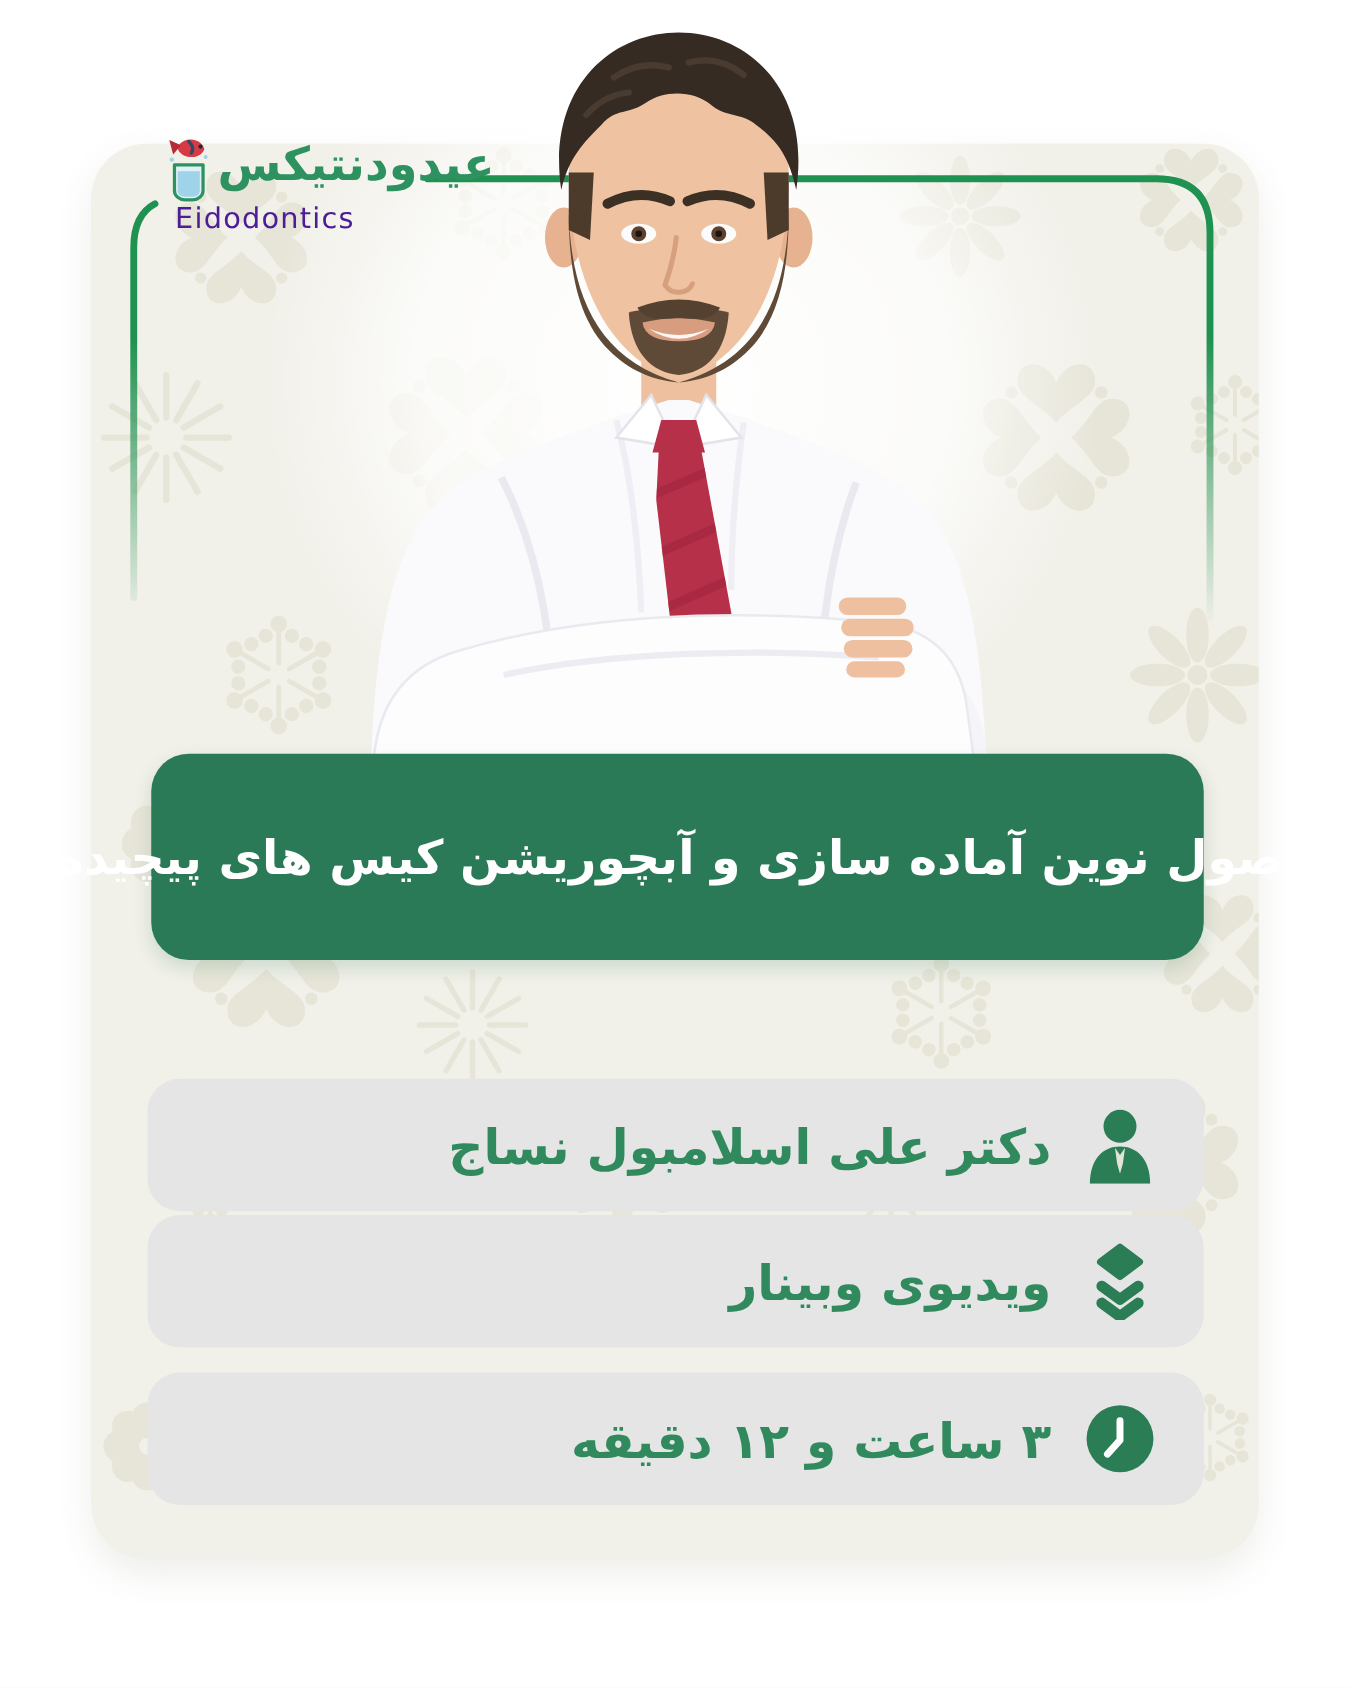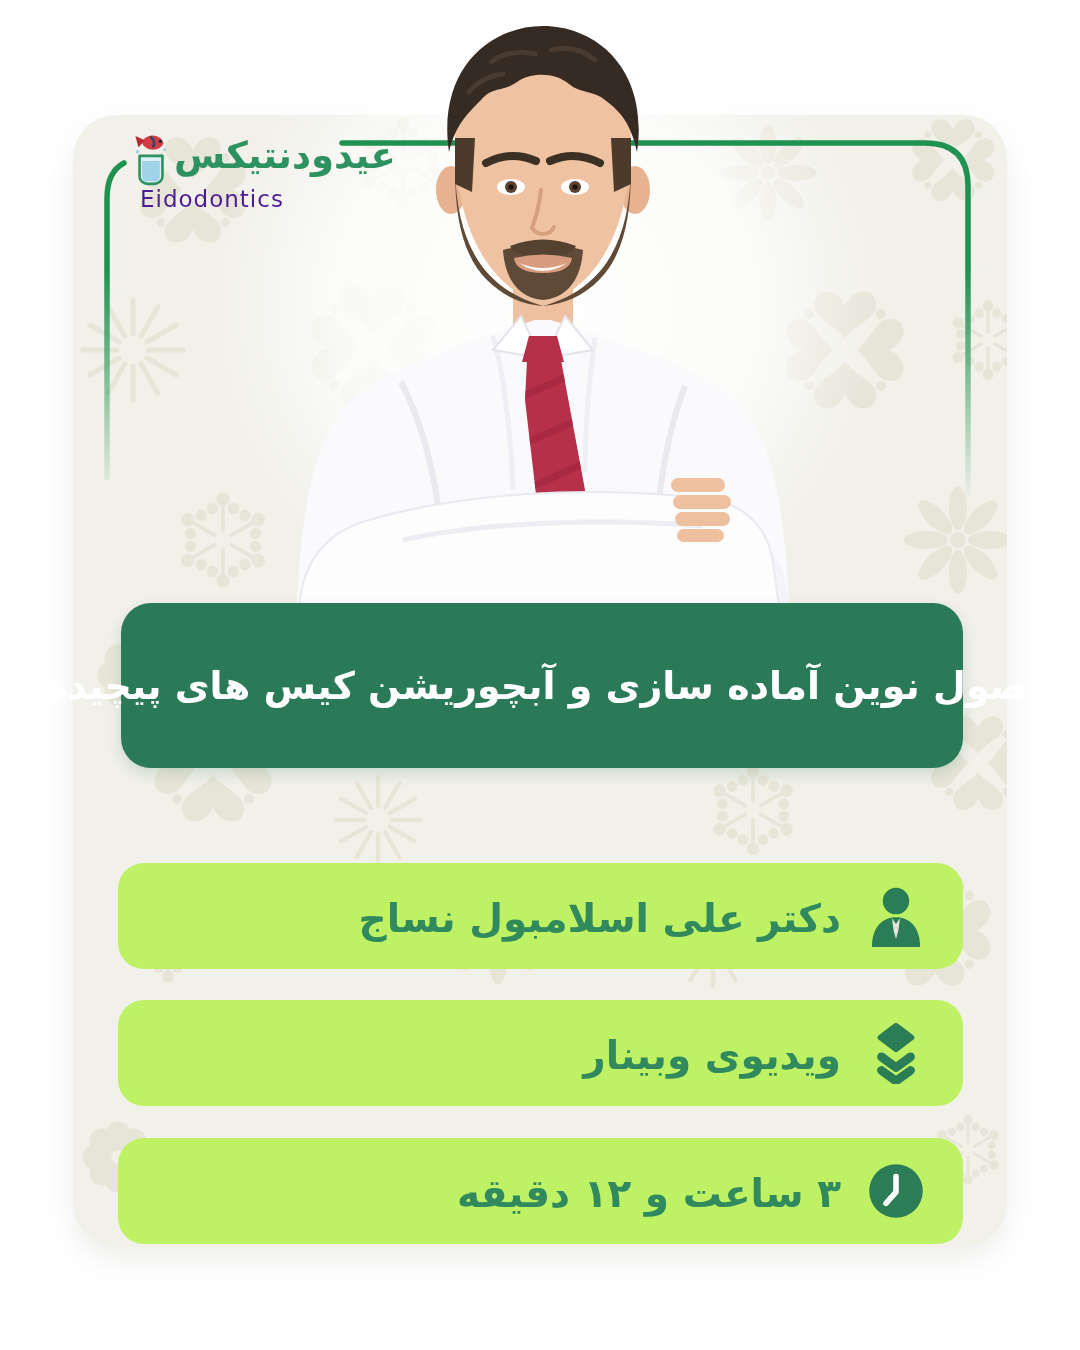--- a/index.html
+++ b/index.html
@@ -22,44 +22,44 @@
                rgba(255,255,255,0.75) 45%, rgba(255,255,255,0) 72%);
   }
 
   
   .frame-svg { position:absolute; left:0; top:0; width:1080px; height:1350px; pointer-events:none; }
 
   
   .man { position:absolute; left:283px; top:20px; width:522px; height:587px; }
 
   
-  .logo { position:absolute; left:130px; top:132px; }
+  .logo { position:absolute; left:130px; top:108px; }
   .logo-row { display:flex; align-items:flex-start; gap:2px; direction:ltr; }
   .logo-glyph { width:42px; height:52px; margin-top:2px; }
   .logo-fa { font-size:37px; font-weight:bold; color:#2e9160; line-height:48px; direction:rtl; }
   .logo-en { font-size:23px; color:#4c1d95; letter-spacing:1px; margin:0 0 0 10px; }
 
   
   .banner {
     position:absolute; left:121px; top:603px; width:842px; height:165px;
     background:#2a7a58; border-radius:30px;
     display:flex; align-items:center; justify-content:center;
     box-shadow:0 6px 14px rgba(42,122,88,0.18);
   }
   .banner-text {
     color:#ffffff; font-size:38px; font-weight:bold; direction:rtl;
     white-space:nowrap; text-align:center;
   }
 
   
   .row {
     position:absolute; left:118px; width:845px; height:106px;
-    background:#bef264; border-radius:26px;
-  }
-  .row-1 { top:863px; } .row-2 { top:1000px; } .row-3 { top:1138px;text-align:center; }
+    background:#e5e5e5; border-radius:26px;
+  }
+  .row-1 { top:863px; } .row-2 { top:972px; } .row-3 { top:1098px;text-align:center; }
   .row-inner {
     width:100%; height:100%; direction:rtl;
     display:flex; align-items:center; gap:26px; padding:0 38px;
   }
   .row-icon { width:58px; height:62px; display:flex; align-items:center; justify-content:center; flex:0 0 auto; }
   .row-icon svg { width:100%; height:100%; }
   .row-label { font-size:39px; font-weight:600; color:#318a5d; line-height:1; padding-top:4px; }
 </style>
 </head>
 <body>

